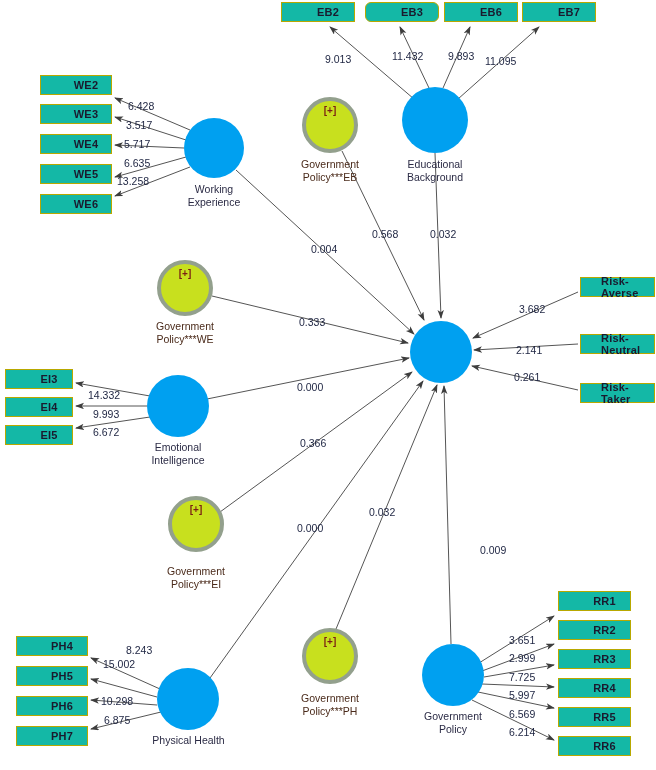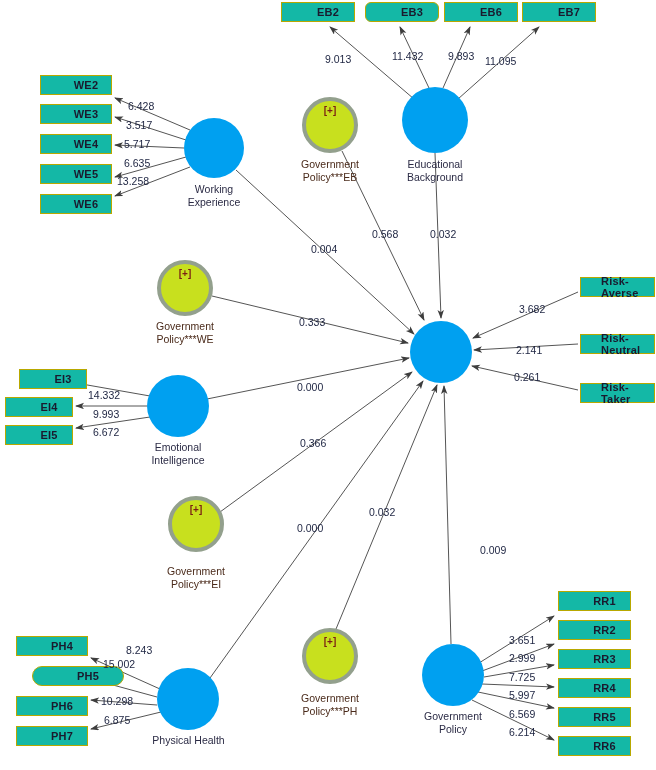--- a/index.html
+++ b/index.html
@@ -158,34 +158,34 @@
   <div class="ind-box" style="left:365px;top:2px;width:74px;height:20px;border-radius:6px;">
       <span>EB3</span>
     </div>
   <div class="ind-box" style="left:444px;top:2px;width:74px;height:20px;">
       <span>EB6</span>
     </div>
   <div class="ind-box" style="left:522px;top:2px;width:74px;height:20px;">
       <span>EB7</span>
     </div>
 
-  <div class="ind-box" style="left:19px;top:369px;width:68px;height:20px;">
+  <div class="ind-box" style="left:5px;top:369px;width:68px;height:20px;">
       <span>EI3</span>
     </div>
   <div class="ind-box" style="left:5px;top:397px;width:68px;height:20px;">
       <span>EI4</span>
     </div>
   <div class="ind-box" style="left:5px;top:425px;width:68px;height:20px;">
       <span>EI5</span>
     </div>
 
   <div class="ind-box" style="left:16px;top:636px;width:72px;height:20px;">
       <span>PH4</span>
     </div>
-  <div class="ind-box" style="left:32px;top:666px;width:92px;height:20px;border-radius:10px;">
+  <div class="ind-box" style="left:16px;top:666px;width:72px;height:20px;">
       <span>PH5</span>
     </div>
   <div class="ind-box" style="left:16px;top:696px;width:72px;height:20px;">
       <span>PH6</span>
     </div>
   <div class="ind-box" style="left:16px;top:726px;width:72px;height:20px;">
       <span>PH7</span>
     </div>
 
   <div class="ind-box" style="left:580px;top:277px;width:75px;height:20px;">

